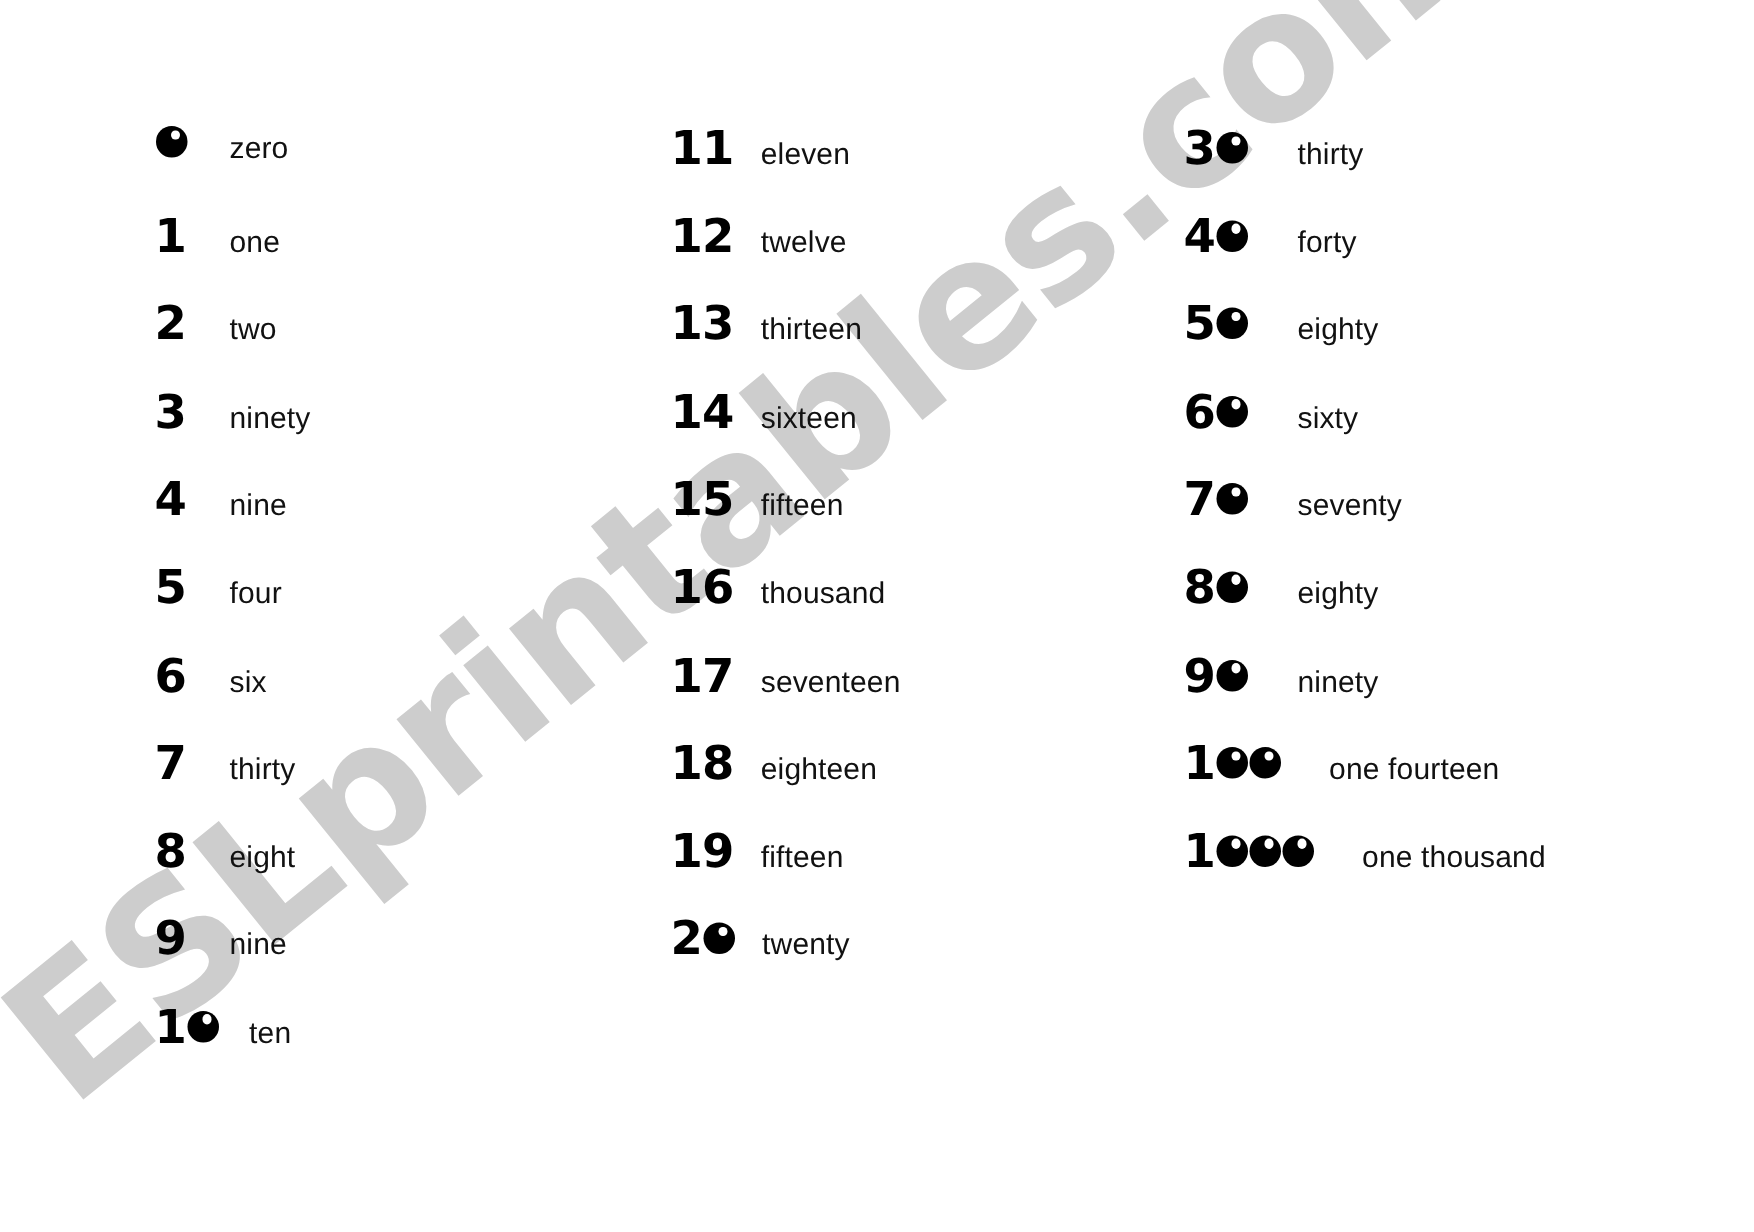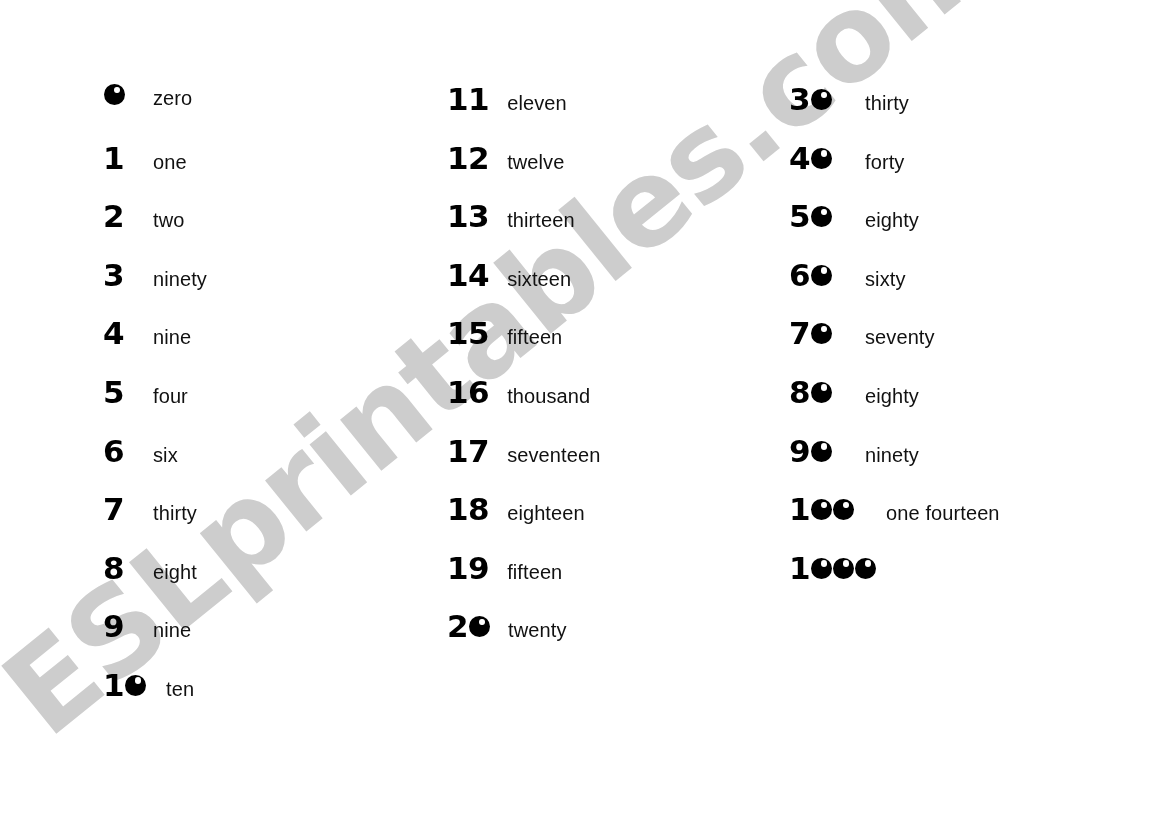--- a/index.html
+++ b/index.html
@@ -324,15 +324,16 @@
         </span>
         <span class="word">one fourteen</span>
       </div>
       <div class="number-row">
         <span class="numeral">
           <span class="digit">1</span>
           <span class="zero-glyph"></span>
           <span class="zero-glyph"></span>
           <span class="zero-glyph"></span>
         </span>
+        <span class="word">one thousand</span>
       </div>
     </div>
 </div>
 
 </body></html>

